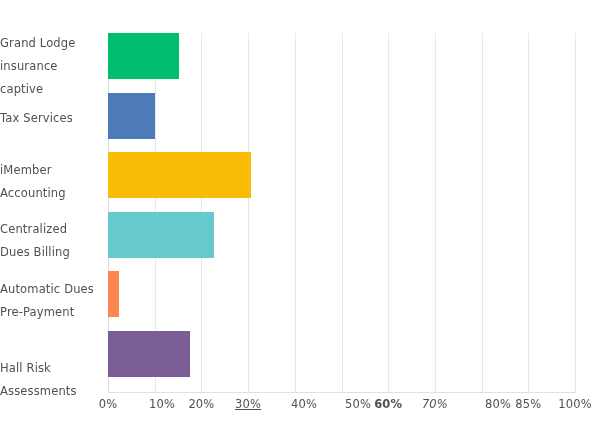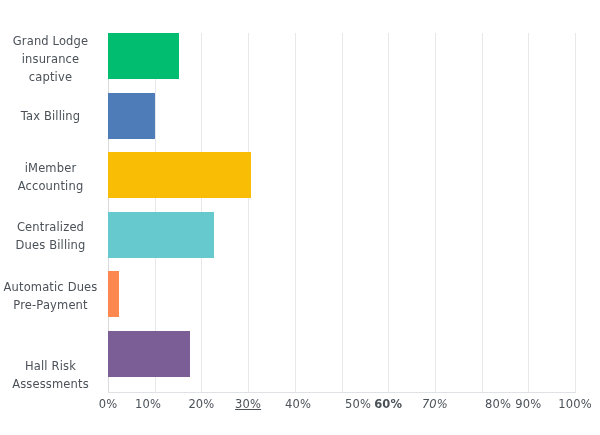--- a/index.html
+++ b/index.html
@@ -65,23 +65,23 @@
     left: 0;
     top: 0;
     height: 46px;
   }
 
   
   .cat-label {
     position: absolute;
     right: 499px;           
     width: 101px;
-    text-align: center;
+    text-align: left;
     font-size: 11.5px;
-    line-height: 18px;
+    line-height: 23px;
     letter-spacing: 0.15px;
     color: #4a5158;
     white-space: pre-line;
   }
 
   
   .tick-label {
     position: absolute;
     top: 397px;
     width: 46px;
@@ -132,38 +132,38 @@
         </div>
       </div>
   </div>
 
   <div id="axis-bottom"></div>
 
   <div id="cat-labels">
       <div class="cat-label" style="top: 31.75px;">Grand Lodge
 insurance
 captive</div>
-      <div class="cat-label" style="top: 106.75px;">Tax Billing</div>
+      <div class="cat-label" style="top: 106.75px;">Tax Services</div>
       <div class="cat-label" style="top: 158.5px;">iMember
 Accounting</div>
       <div class="cat-label" style="top: 218px;">Centralized
 Dues Billing</div>
       <div class="cat-label" style="top: 277.5px;">Automatic Dues
 Pre-Payment</div>
       <div class="cat-label" style="top: 337px; margin-top: 20px;">Hall Risk
 Assessments</div>
     </div>
 
   <div id="tick-labels">
       <div class="tick-label" style="left: 85px;">0%</div>
-      <div class="tick-label" style="left: 125px;">10%</div>
+      <div class="tick-label" style="left: 139px;">10%</div>
       <div class="tick-label" style="left: 178.4px;">20%</div>
       <div class="tick-label" style="left: 225.1px; text-decoration: underline;">30%</div>
-      <div class="tick-label" style="left: 275px;">40%</div>
+      <div class="tick-label" style="left: 281px;">40%</div>
       <div class="tick-label" style="left: 335px;">50%</div>
       <div class="tick-label" style="left: 365.2px; font-weight: bold;">60%</div>
       <div class="tick-label" style="left: 411.9px; font-style: italic;">70%</div>
       <div class="tick-label" style="left: 475px;">80%</div>
-      <div class="tick-label" style="left: 505.3px;">90%</div>
+      <div class="tick-label" style="left: 505.3px;">85%</div>
       <div class="tick-label" style="left: 552px;">100%</div>
     </div>
 
 </div>
 
 </body></html>

